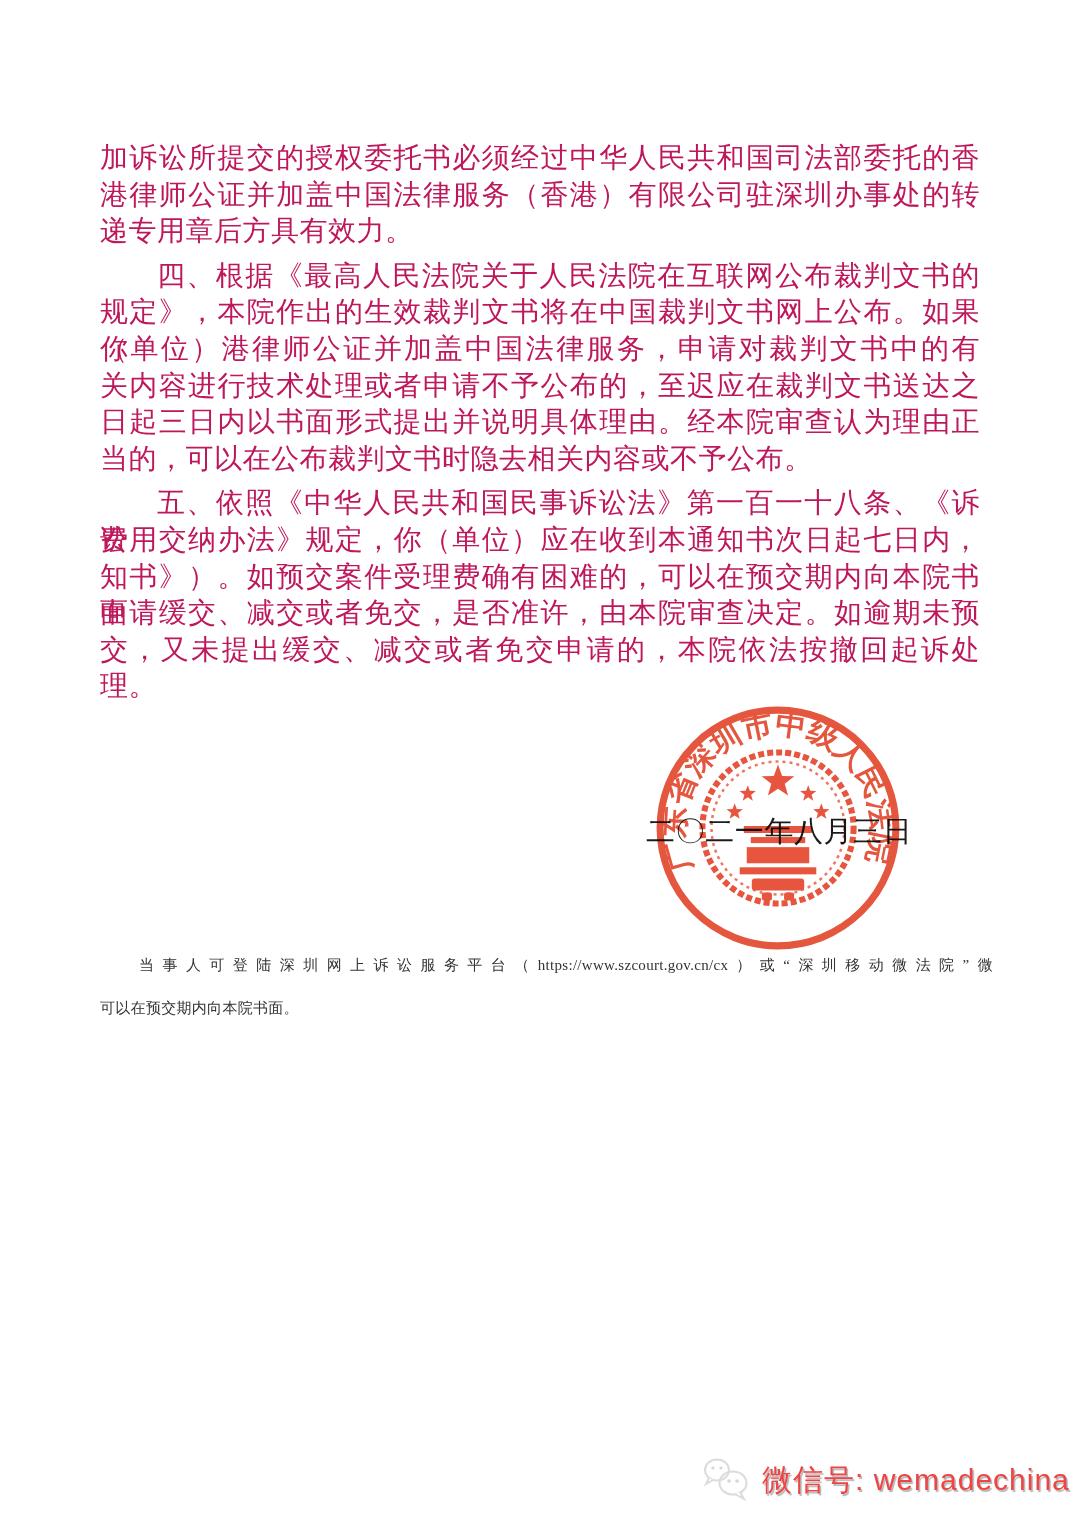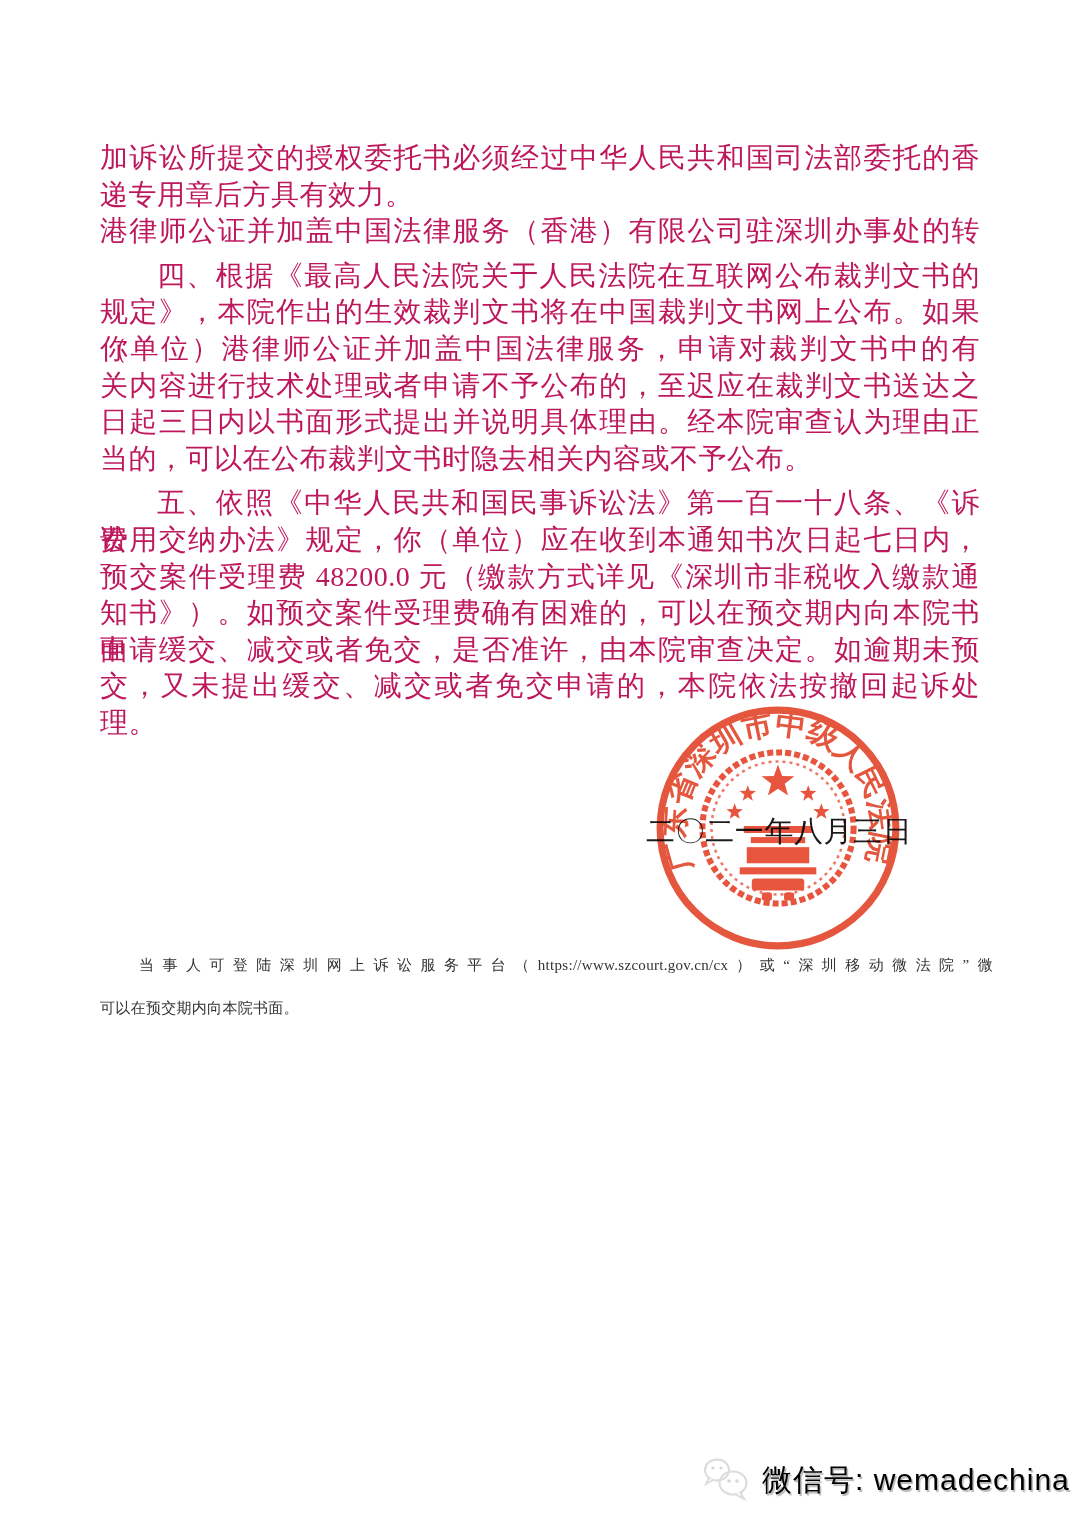--- a/index.html
+++ b/index.html
@@ -35,43 +35,42 @@
   .footer-line.fill { text-align-last:justify; }
   .footer-line.indent { text-indent:39px; }
 
   
   .watermark {
     position:absolute; left:700px; top:1452px; height:56px;
     display:flex; align-items:center; gap:10px;
   }
   .wm-text {
     font-family:"Liberation Sans","DejaVu Sans",sans-serif;
-    font-size:30px; letter-spacing:1px; color:#000000;
+    font-size:30px; letter-spacing:1px; color:#ef4444;
     text-shadow:1.5px 1.5px 1px #b5b5b5, -1px -1px 1px #ffffff;
     white-space:nowrap;
   }
 </style>
 </head>
 <body>
 
 <div class="page">
 
   <div class="body-text">
       <div class="body-line fill">加诉讼所提交的授权委托书必须经过中华人民共和国司法部委托的香</div>
+      <div class="body-line fill">港律师公证并加盖中国法律服务（香港）有限公司驻深圳办事处的转</div>
       <div class="body-line">递专用章后方具有效力。</div>
-      <div class="body-line fill">港律师公证并加盖中国法律服务（香港）有限公司驻深圳办事处的转</div>
       <div class="body-line indent fill">四、根据《最高人民法院关于人民法院在互联网公布裁判文书的</div>
       <div class="body-line fill">规定》，本院作出的生效裁判文书将在中国裁判文书网上公布。如果你</div>
       <div class="body-line fill">（单位）港律师公证并加盖中国法律服务，申请对裁判文书中的有</div>
       <div class="body-line fill">关内容进行技术处理或者申请不予公布的，至迟应在裁判文书送达之</div>
       <div class="body-line fill">日起三日内以书面形式提出并说明具体理由。经本院审查认为理由正</div>
       <div class="body-line">当的，可以在公布裁判文书时隐去相关内容或不予公布。</div>
       <div class="body-line indent fill">五、依照《中华人民共和国民事诉讼法》第一百一十八条、《诉讼</div>
       <div class="body-line fill">费用交纳办法》规定，你（单位）应在收到本通知书次日起七日内，</div>
-      <div class="body-line fill">预交案件受理费 48200.0 元（缴款方式详见《深圳市非税收入缴款通</div>
       <div class="body-line fill">知书》）。如预交案件受理费确有困难的，可以在预交期内向本院书面</div>
       <div class="body-line fill">申请缓交、减交或者免交，是否准许，由本院审查决定。如逾期未预</div>
       <div class="body-line">交，又未提出缓交、减交或者免交申请的，本院依法按撤回起诉处理。</div>
     </div>
 
   <div class="date-line">二〇二一年八月三日</div>
 
   <div class="seal-wrap">
     <svg width="262" height="262" viewBox="0 0 260 260">
       <defs>

